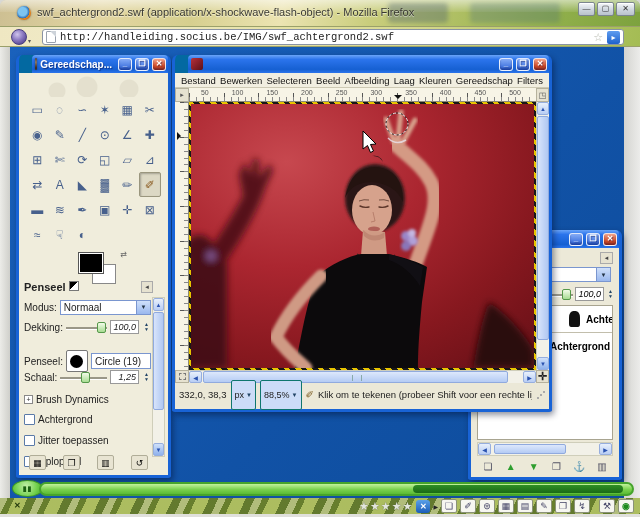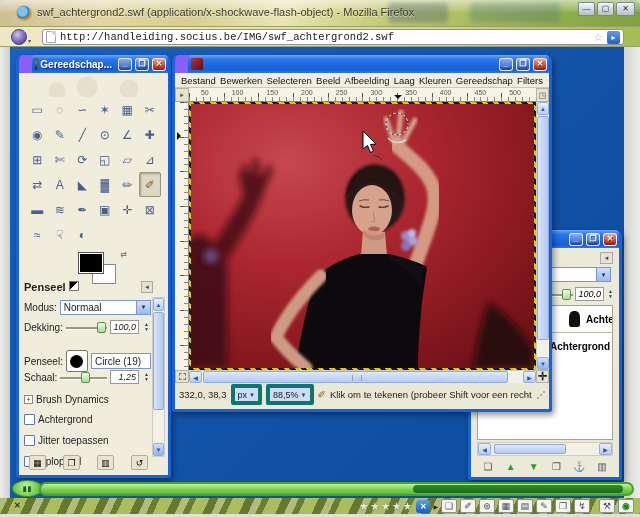--- a/index.html
+++ b/index.html
@@ -39,21 +39,21 @@
     display:flex;align-items:center;justify-content:center;}
 
   .ff-border-left{position:absolute;left:0;top:47px;width:10px;height:451px;background:linear-gradient(90deg,#ecece8,#cfcfca);}
   .ff-border-right{position:absolute;left:624px;top:47px;width:16px;height:451px;background:linear-gradient(90deg,#d4d4d0,#ececea);}
   .ff-border-bottom{position:absolute;left:0;top:514px;width:640px;height:3px;background:#e0e0dc;}
 
   
   .desktop{position:absolute;left:10px;top:47px;width:614px;height:451px;background:linear-gradient(135deg,#1a61bc,#1152a6 60%,#0e4c9c);z-index:1;}
 
   
-  .xpwin{position:absolute;border:3px solid #1863d6;border-top:none;border-radius:6px 6px 3px 3px;background:#8b5cf6;box-shadow:2px 3px 6px rgba(0,10,40,.45);padding-left:13px;}
+  .xpwin{position:absolute;border:3px solid #1863d6;border-top:none;border-radius:6px 6px 3px 3px;background:#0369a1;box-shadow:2px 3px 6px rgba(0,10,40,.45);padding-left:13px;}
   .xptitle{height:18px;background:linear-gradient(180deg,#6aa4f8 0%,#2b74ec 25%,#1660d2 80%,#2b74ec 100%);border-radius:4px 4px 0 0;
     display:flex;align-items:center;gap:3px;padding:0 2px 0 3px;color:#fff;font-size:10px;font-weight:700;white-space:nowrap;overflow:hidden;
     text-shadow:1px 1px 1px rgba(0,0,60,.5);}
   .xptitle .spacer{flex:1;}
   .xbtn{flex:0 0 auto;width:14px;height:13px;border-radius:3px;border:1px solid rgba(255,255,255,.85);display:flex;align-items:center;justify-content:center;
     font-size:8px;font-weight:700;color:#fff;background:linear-gradient(180deg,#86acf6,#2c63d8);box-shadow:inset 0 -2px 2px rgba(0,0,60,.35);line-height:1;}
   .xbtn.close{background:linear-gradient(180deg,#f2a48c,#d4502c 60%,#b83818);}
 
   
   .toolbox{left:16px;top:55px;width:155px;height:423px;z-index:3;}
@@ -124,21 +124,21 @@
   .qm-glyph{width:7px;height:7px;border:1px dashed #777;}
   .hscroll{position:absolute;left:14px;top:297px;width:347px;height:13px;background:#f2f1e8;border-top:1px solid #cfceba;}
   .hbtn{position:absolute;top:0;bottom:0;width:13px;background:linear-gradient(180deg,#e8f0fc,#b8cdf4);border:1px solid #96aede;border-radius:2px;
     display:flex;align-items:center;justify-content:center;font-size:6px;color:#2a52b0;}
   .hbtn.left{left:0;} .hbtn.right{right:0;}
   .hthumb{position:absolute;left:14px;top:0;height:12px;width:305px;background:linear-gradient(180deg,#dde8fc,#b4cbf4);border:1px solid #90aade;border-radius:2px;}
   .hthumb:after{content:"";position:absolute;left:50%;top:3px;width:8px;height:6px;margin-left:-4px;border-left:1px solid #8aa;border-right:1px solid #8aa;}
   .pan-btn{position:absolute;right:0;top:297px;width:13px;height:13px;background:#e6e2d0;border:1px solid #b5b19c;
     display:flex;align-items:center;justify-content:center;font-size:11px;font-weight:700;color:#222;line-height:1;}
   .statusbar{position:absolute;left:0;right:0;top:310px;height:23px;background:#ebe8d7;display:flex;align-items:center;gap:4px;padding:0 4px;font-size:9.5px;color:#222;}
-  .sb-box{height:21px;background:#ccdcf8;border:4px solid #0f766e;border-radius:2px;display:flex;align-items:center;justify-content:center;gap:2px;padding:0 3px;font-size:9px;}
+  .sb-box{height:30px;background:#ccdcf8;border:1px solid #0f766e;border-radius:2px;display:flex;align-items:center;justify-content:center;gap:2px;padding:0 3px;font-size:9px;}
   .sb-caret{font-size:6px;color:#246;}
   .sb-msg{flex:1;white-space:nowrap;overflow:hidden;font-size:9.5px;}
   .sb-brush{font-size:10px;color:#7a5a20;}
   .grip{width:9px;height:9px;background:
     radial-gradient(circle at 2px 8px,#aaa 1px,transparent 1.4px),
     radial-gradient(circle at 5px 5px,#aaa 1px,transparent 1.4px),
     radial-gradient(circle at 8px 2px,#aaa 1px,transparent 1.4px);}
 
   
   .layerswin{left:468px;top:230px;width:154px;height:250px;z-index:2;}

